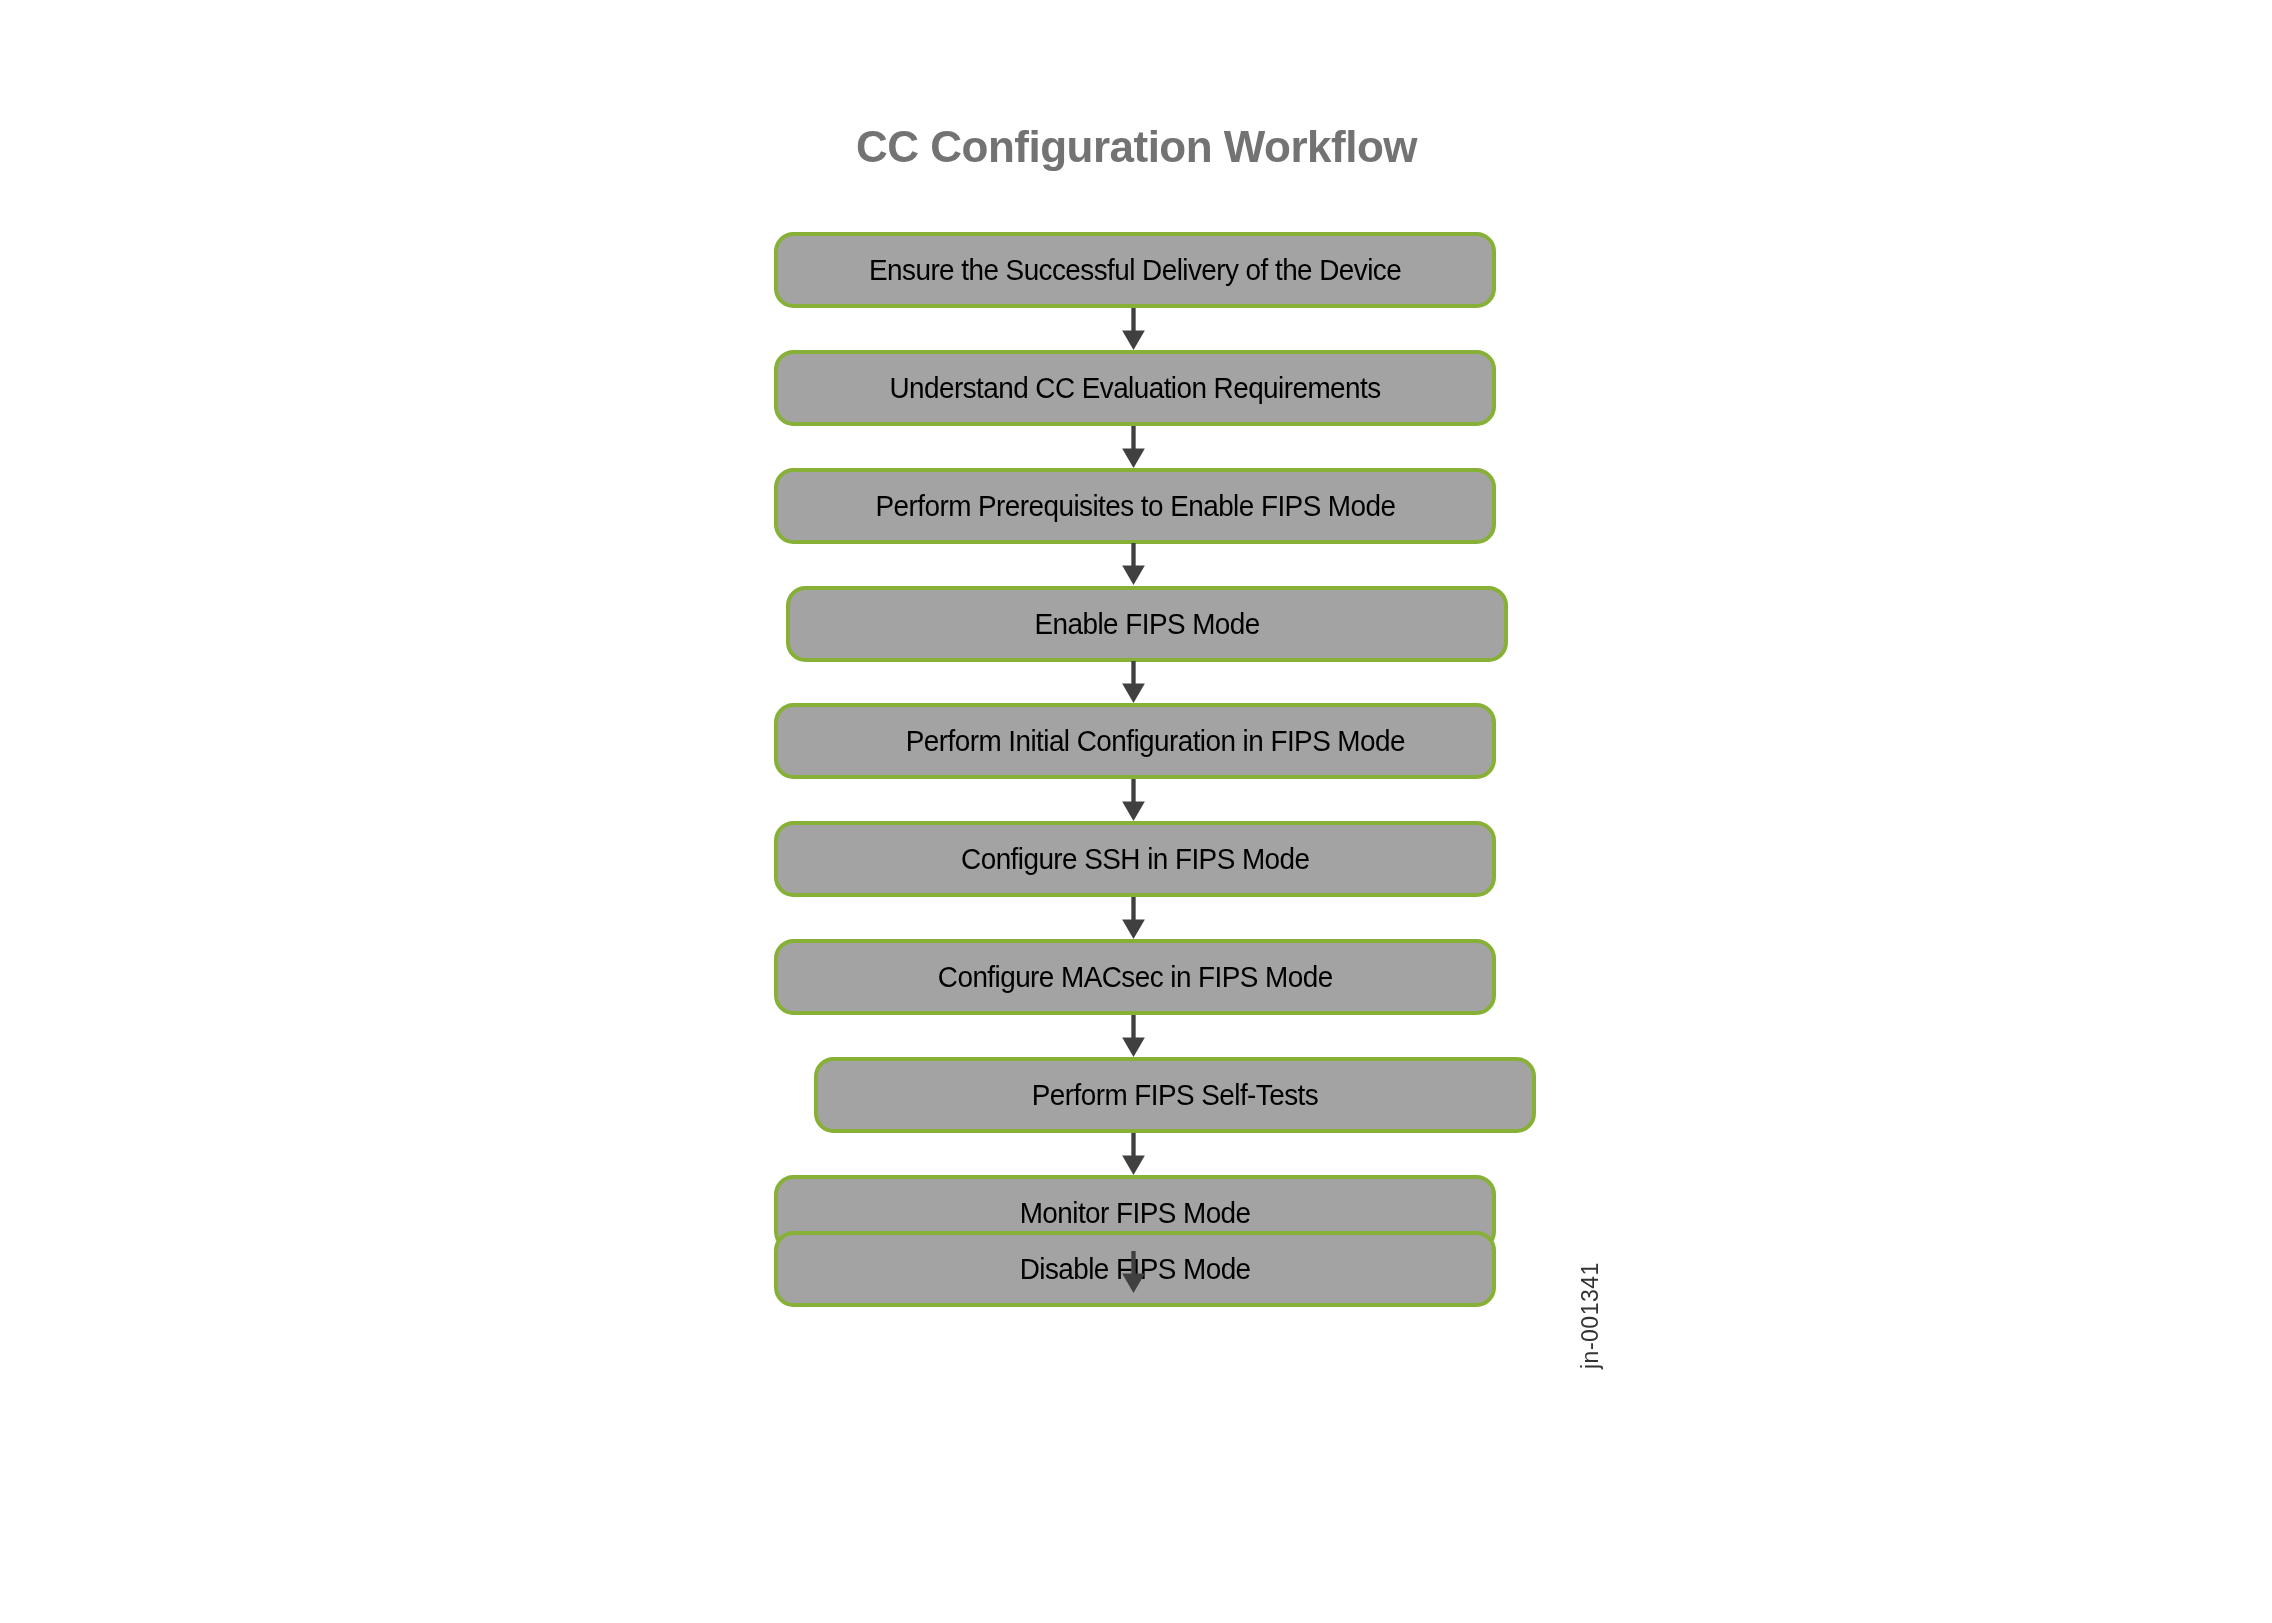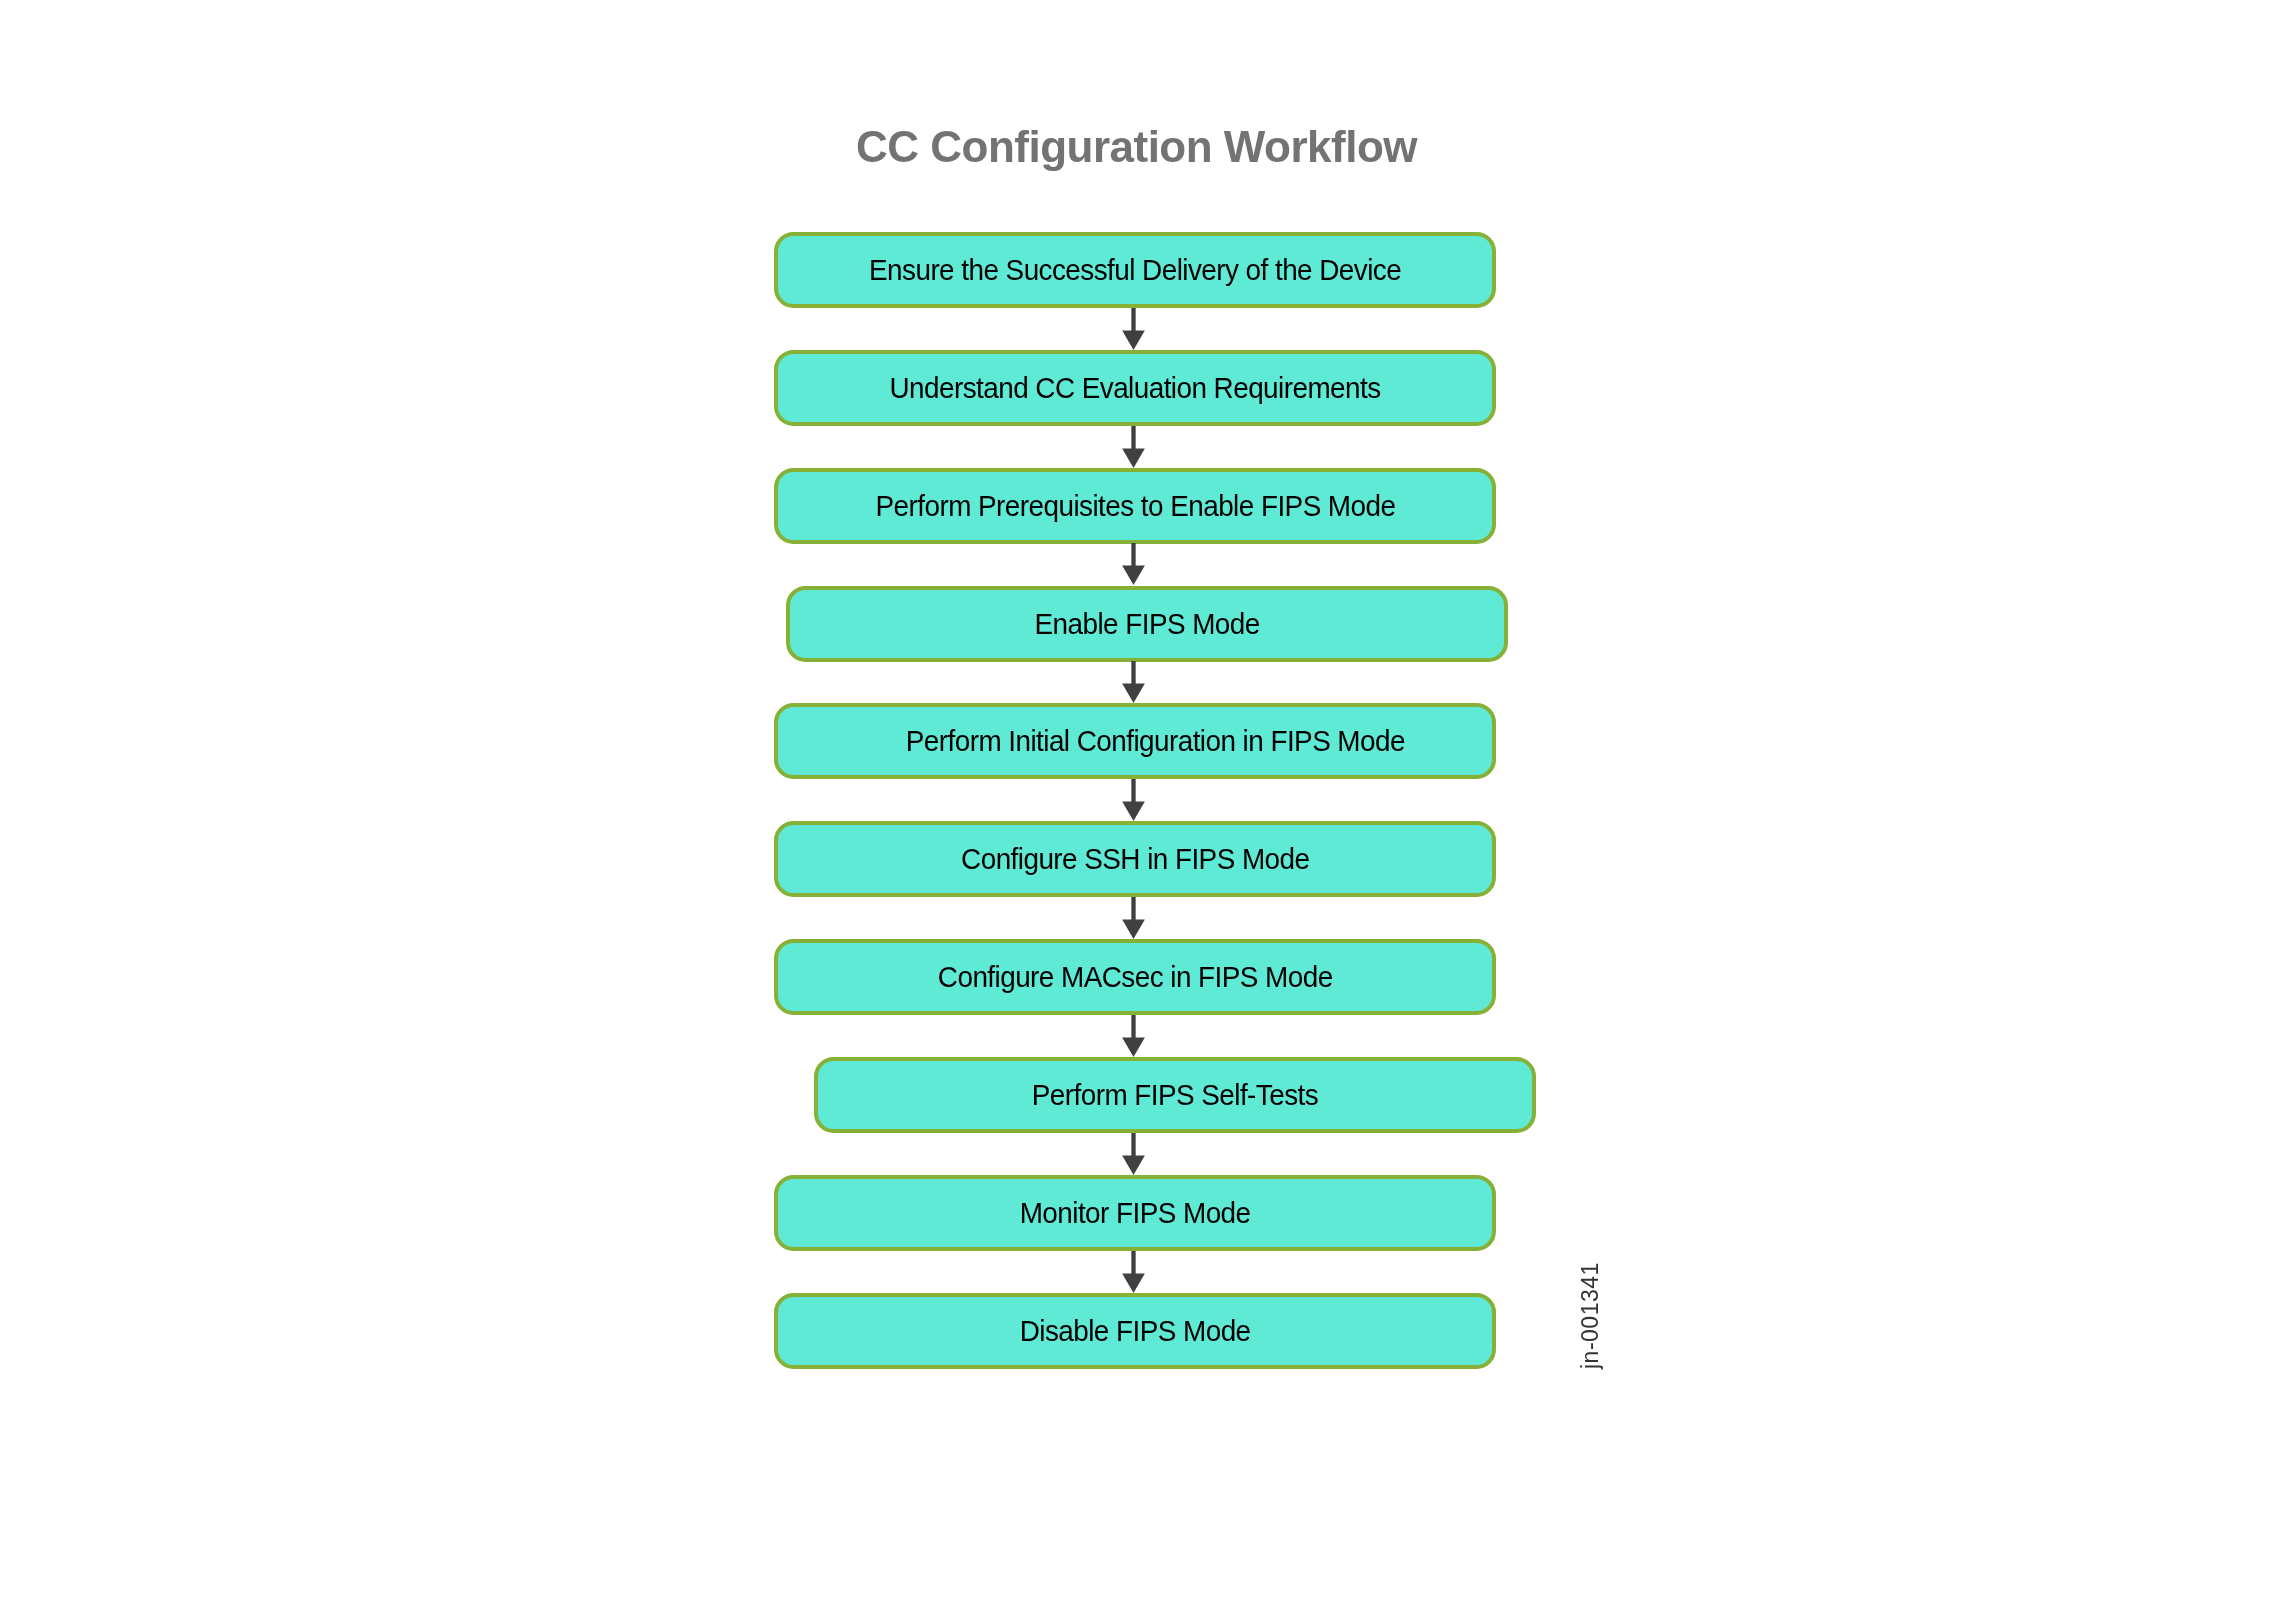--- a/index.html
+++ b/index.html
@@ -7,21 +7,21 @@
          font-family: "Liberation Sans", "DejaVu Sans", sans-serif; }
   .title {
     position: absolute; left: 0; width: 2273px; top: 120px;
     text-align: center; font-weight: bold; font-size: 44px; color: #737373;
     letter-spacing: -0.5px; line-height: 54px;
   }
   .flow { position: absolute; left: 774px; top: 232px; width: 722px; }
   .step {
     position: absolute; left: 0; width: 722px; height: 76px;
     box-sizing: border-box; border: 4.3px solid #86B036; border-radius: 19.5px;
-    background: #5eead4; display: flex; align-items: center; justify-content: center;
+    background: #a3a3a3; display: flex; align-items: center; justify-content: center;
   }
   .step-label {
     font-size: 30px; color: #000; letter-spacing: -0.6px; white-space: nowrap;
     transform: scaleX(0.93);
   }
   .arrow { position: absolute; left: 348px; width: 23px; height: 42px; }
   .arrow svg { display: block; }
   .figure-id {
     position: absolute; left: 1577px; top: 1369px;
     transform: rotate(-90deg); transform-origin: 0 0;
@@ -55,21 +55,21 @@
     </div>
     <div class="step" style="top: 707px;">
       <span class="step-label">Configure MACsec in FIPS Mode</span>
     </div>
     <div class="step" style="top: 825px; margin-left: 40px;">
       <span class="step-label">Perform FIPS Self-Tests</span>
     </div>
     <div class="step" style="top: 943px;">
       <span class="step-label">Monitor FIPS Mode</span>
     </div>
-    <div class="step" style="top: 1061px;">
+    <div class="step" style="top: 999px;">
       <span class="step-label">Disable FIPS Mode</span>
     </div>
     <div class="arrow" style="top: 76px; height: 42px;">
       <svg width="23" height="42" viewBox="0 0 42 77.80000000000001">
         <rect x="17" y="0" width="8" height="43.80000000000001" fill="#404040"></rect>
         <polygon points="0,41.80000000000001 42,41.80000000000001 21,77.80000000000001" fill="#404040"></polygon>
       </svg>
     </div>
     <div class="arrow" style="top: 194px; height: 42px;">
       <svg width="23" height="42" viewBox="0 0 42 77.80000000000001">

